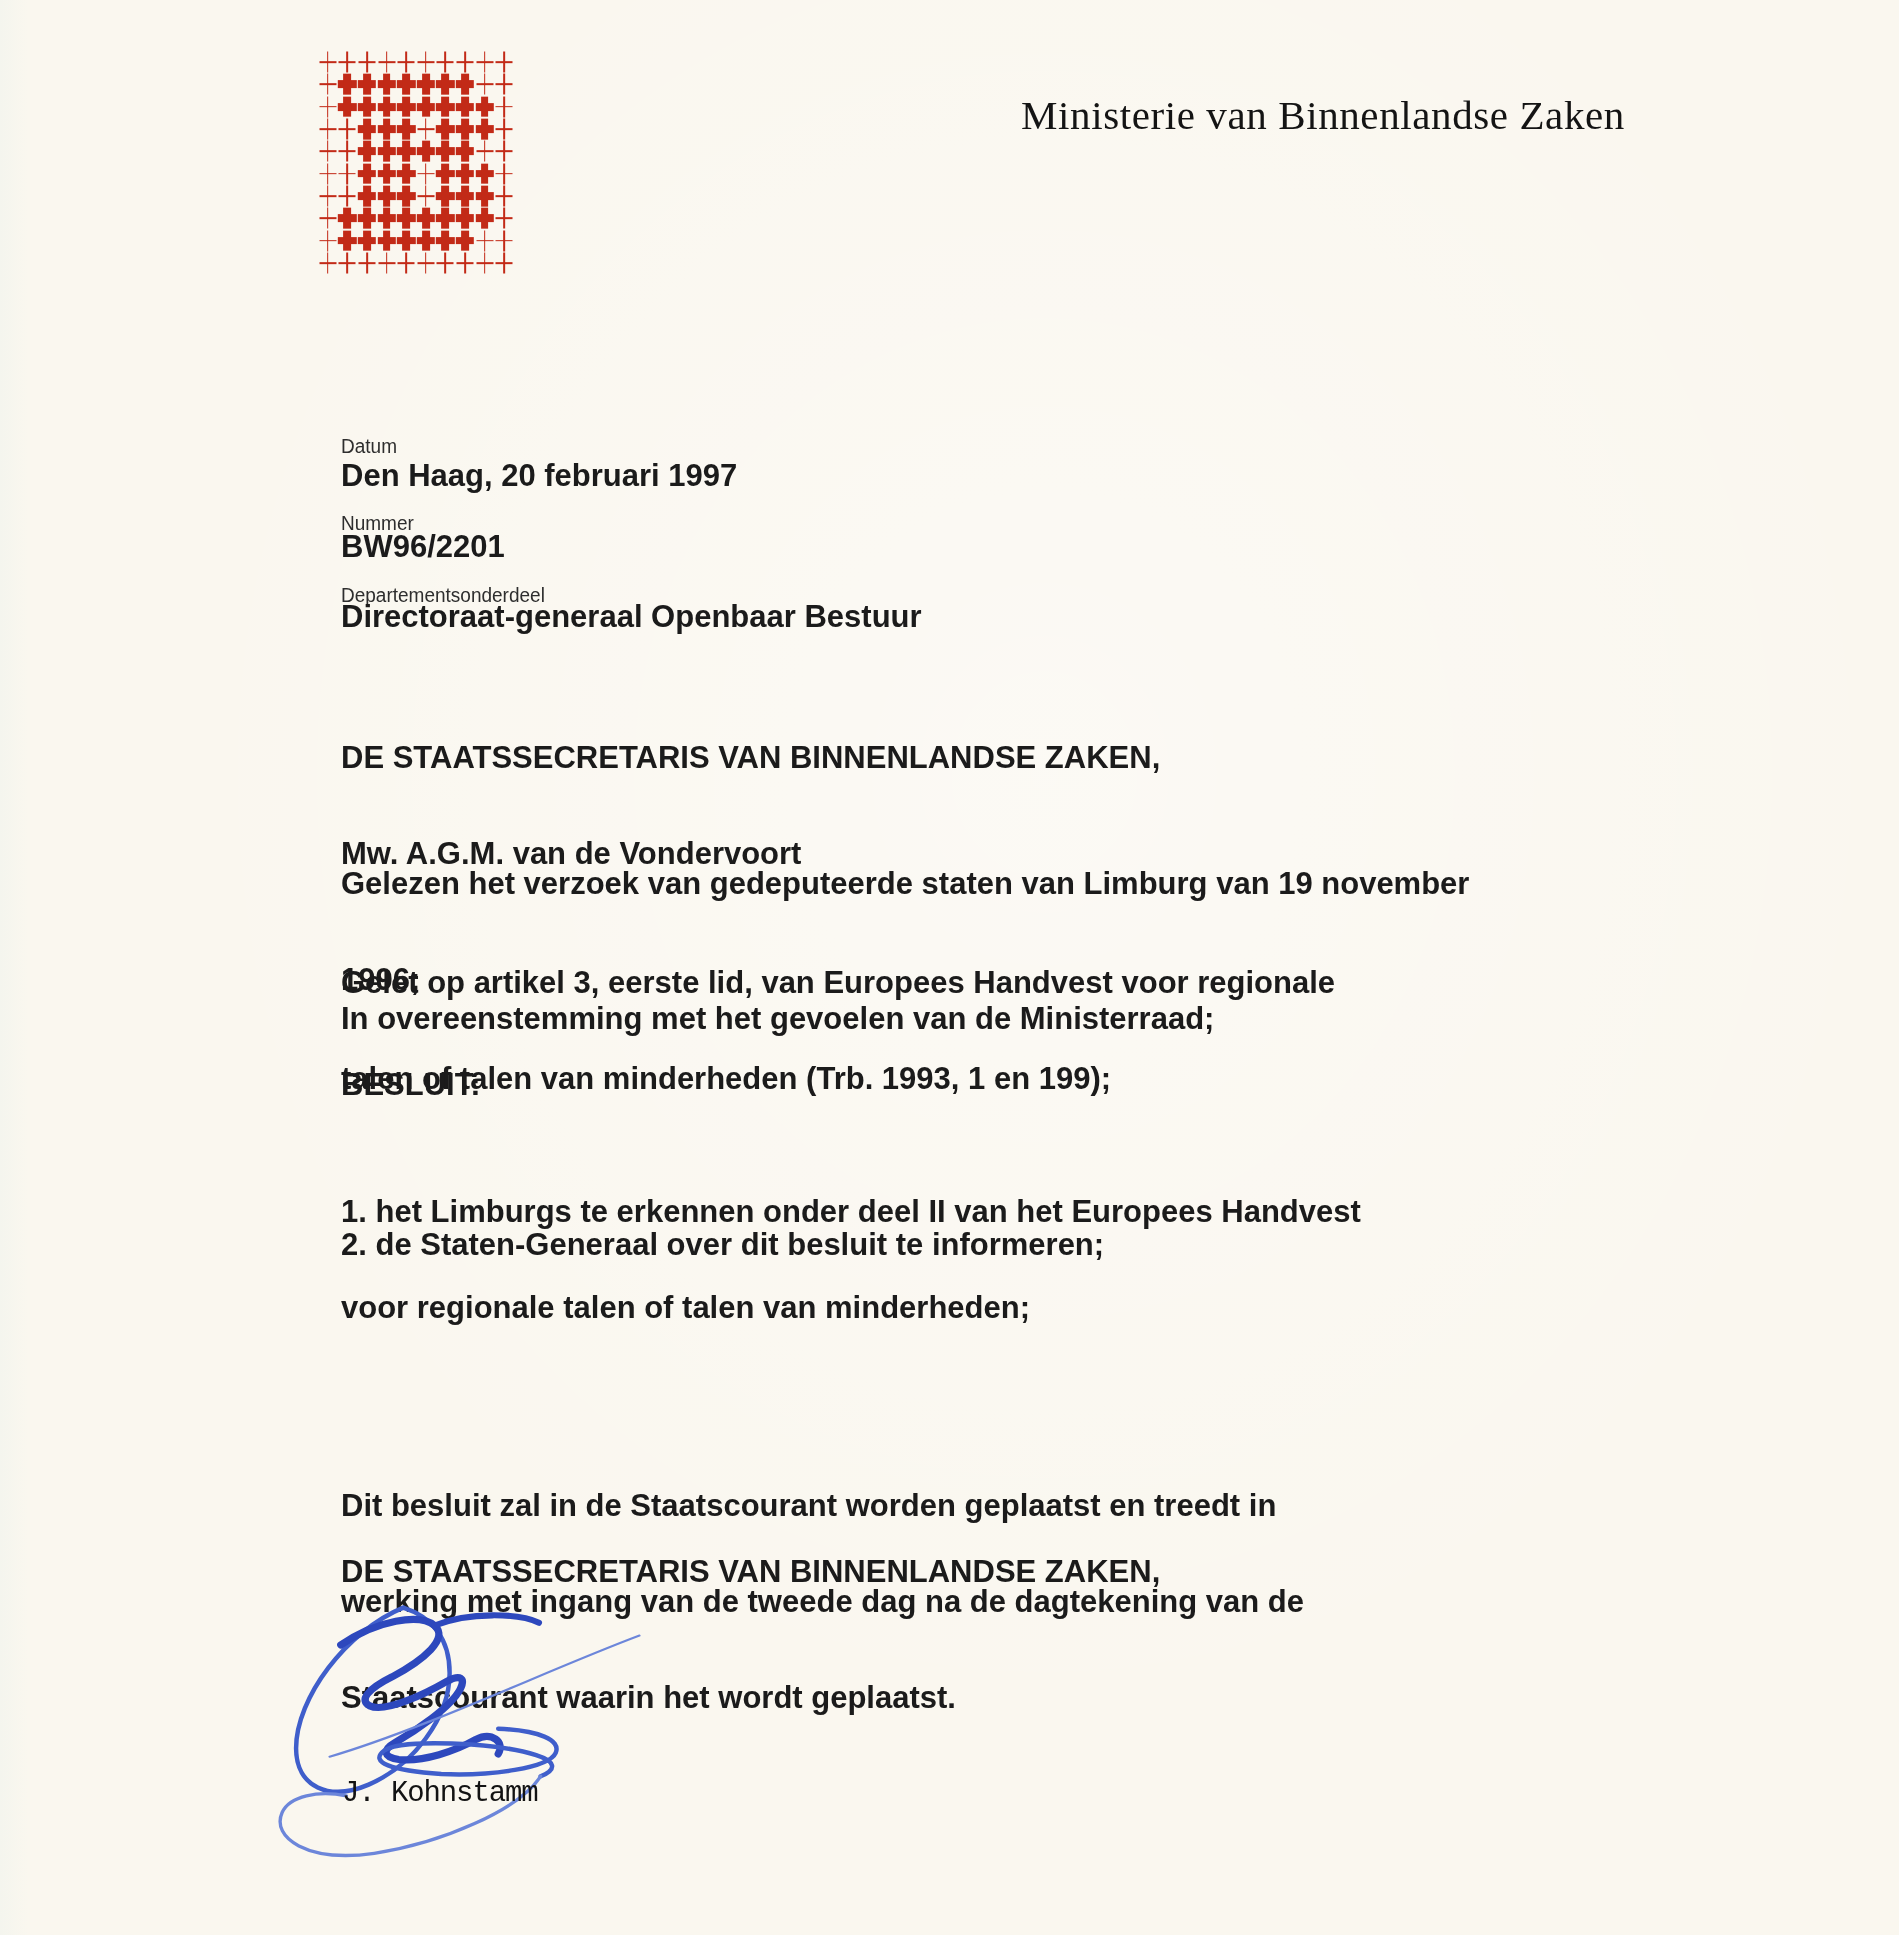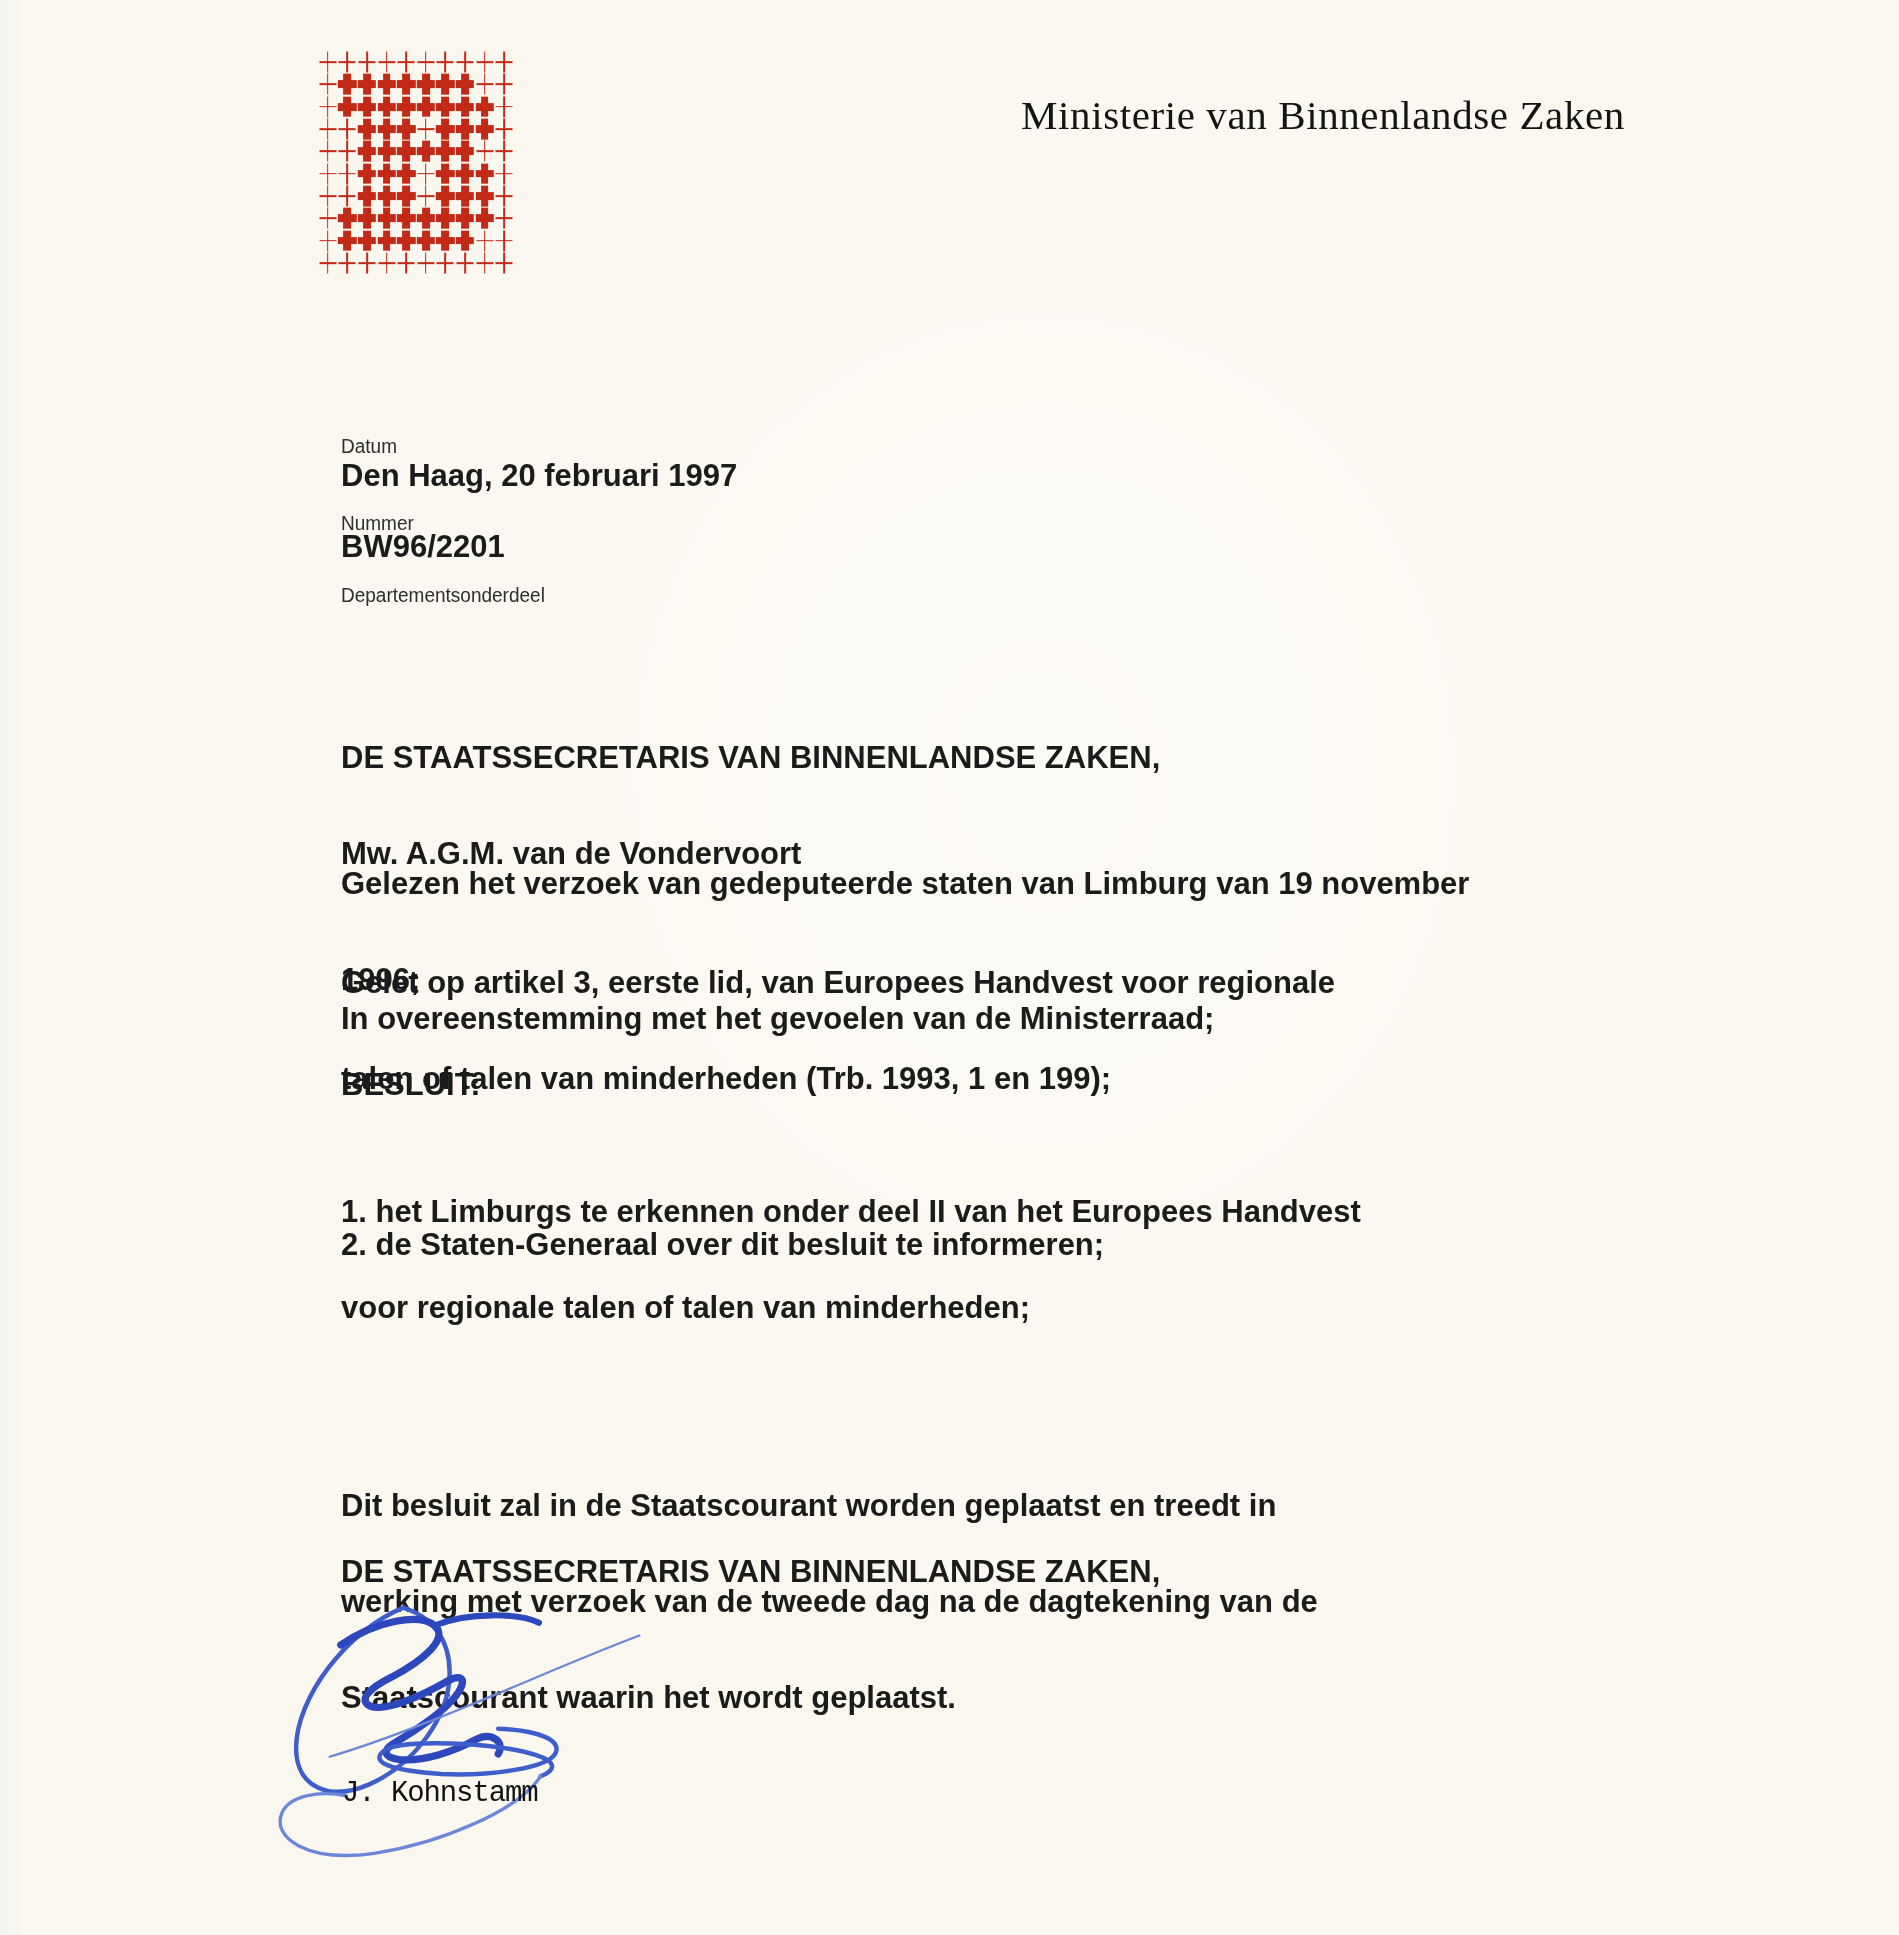--- a/index.html
+++ b/index.html
@@ -171,20 +171,21 @@
 
   <div class="serif-head">Ministerie van Binnenlandse Zaken</div>
 
   <div class="label" style="top:435px">Datum</div>
   <div class="mono" style="top:460px">Den Haag, 20 februari 1997</div>
 
   <div class="label" style="top:512px">Nummer</div>
   <div class="mono" style="top:531px">BW96/2201</div>
 
   <div class="label" style="top:584px">Departementsonderdeel</div>
+  <div class="mono" style="top:601px">Directoraat-generaal Openbaar Bestuur</div>
 
   <div class="mono" style="top:678px">
     <div>DE STAATSSECRETARIS VAN BINNENLANDSE ZAKEN,</div>
     <div>Mw. A.G.M. van de Vondervoort</div>
   </div>
 
   <div class="mono" style="top:804px">
     <div>Gelezen het verzoek van gedeputeerde staten van Limburg van 19 november</div>
     <div>1996;</div>
   </div>
@@ -201,21 +202,21 @@
   <div class="mono" style="top:1132px">
     <div>1. het Limburgs te erkennen onder deel II van het Europees Handvest</div>
     <div>voor regionale talen of talen van minderheden;</div>
   </div>
 
   <div class="mono" style="top:1229px">2. de Staten-Generaal over dit besluit te informeren;</div>
 
 
   <div class="mono" style="top:1426px">
     <div>Dit besluit zal in de Staatscourant worden geplaatst en treedt in</div>
-    <div>werking met verzoek van de tweede dag na de dagtekening van de</div>
+    <div>werking met ingang van de tweede dag na de dagtekening van de</div>
     <div>Staatscourant waarin het wordt geplaatst.</div>
   </div>
 
   <div class="mono" style="top:1556px">DE STAATSSECRETARIS VAN BINNENLANDSE ZAKEN,</div>
 
   <svg class="sig-svg" width="469" height="335" viewBox="0 0 840 600" fill="none" stroke-linecap="round" stroke-linejoin="round">
 
     <path stroke-width="8" d="M 262,28 C 160,70 70,190 70,280 C 70,350 130,375 200,345 C 280,310 345,225 345,145 C 345,85 315,45 262,28" stroke="#3f5ecb"></path>
 
     <path stroke-width="13" d="M 150,95 C 215,50 292,38 318,60 C 345,83 298,122 242,152 C 198,174 182,194 202,204 C 230,217 302,182 340,160 C 364,147 374,154 364,174 C 347,207 282,250 247,270 C 224,283 226,296 254,300 C 297,305 357,284 392,264 C 420,250 445,268 432,290" stroke="#2d48bd"></path>

